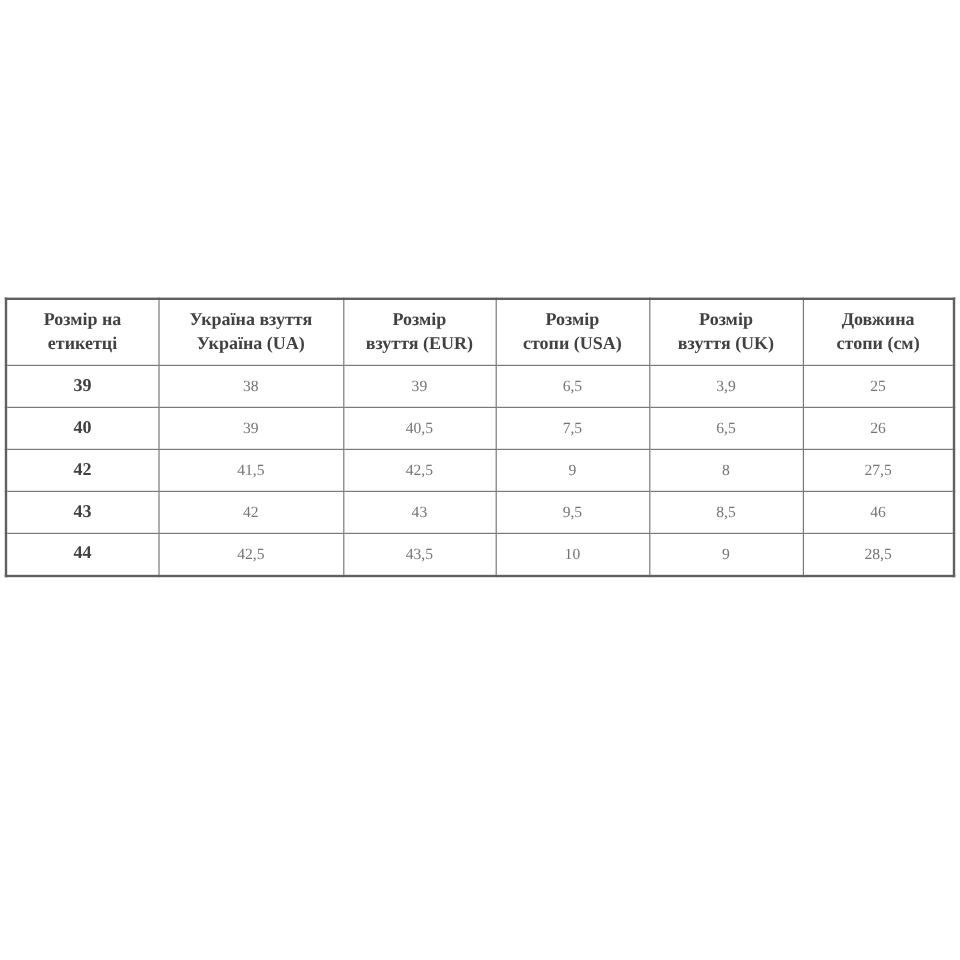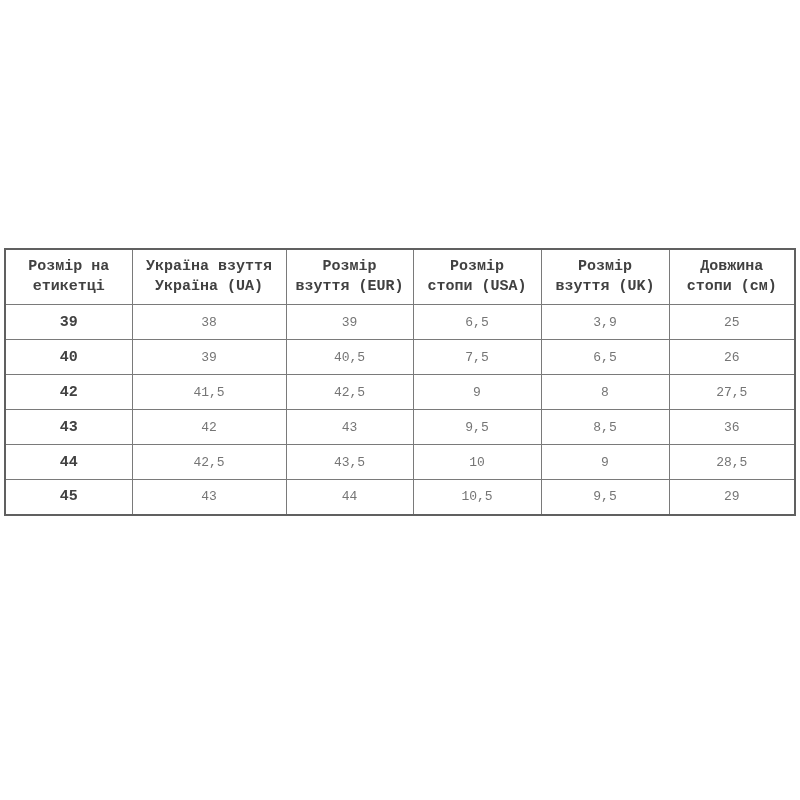--- a/index.html
+++ b/index.html
@@ -6,21 +6,21 @@
     margin: 0;
     padding: 0;
     background: #ffffff;
   }
   .page {
     position: relative;
     width: 800px;
     height: 800px;
     background: #ffffff;
     overflow: hidden;
-    font-family: Liberation Mono, monospace;
+    font-family: Liberation Serif, serif;
   }
   .size-table {
     position: absolute;
     top: 248px;
     left: 4px;
     width: 790px;
     border-collapse: collapse;
     table-layout: fixed;
     border: 2px solid #606060;
     background: #ffffff;
@@ -108,33 +108,25 @@
           <td>9</td>
           <td>8</td>
           <td>27,5</td>
         </tr>
         <tr>
           <th>43</th>
           <td>42</td>
           <td>43</td>
           <td>9,5</td>
           <td>8,5</td>
-          <td>36</td>
+          <td>46</td>
         </tr>
         <tr>
           <th>44</th>
           <td>42,5</td>
           <td>43,5</td>
           <td>10</td>
           <td>9</td>
           <td>28,5</td>
         </tr>
-        <tr>
-          <th>45</th>
-          <td>43</td>
-          <td>44</td>
-          <td>10,5</td>
-          <td>9,5</td>
-          <td>29</td>
-        </tr>
       </tbody>
   </table>
 </div>
 
 </body></html>

